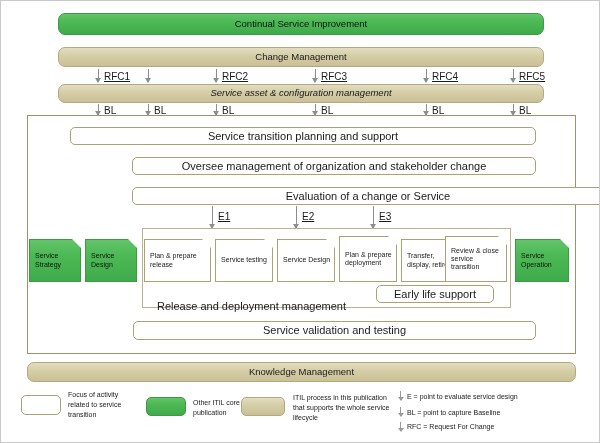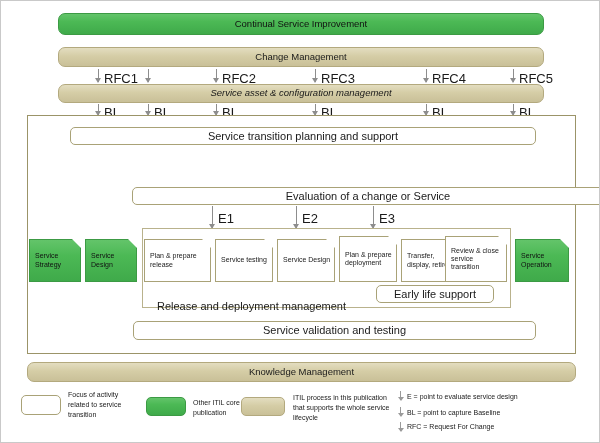--- a/index.html
+++ b/index.html
@@ -39,21 +39,21 @@
   #st-container{position:absolute;box-sizing:border-box;border:1px solid #9b9468;background:#fff;}
 
   
   #rdm-box{position:absolute;box-sizing:border-box;border:1px solid #b9b28c;background:#fff;}
 
   
   .arrow{position:absolute;width:1px;background:#8d8d8d;}
   .arrow::after{content:"";position:absolute;left:-3px;bottom:-1px;width:0;height:0;
       border-left:3.5px solid transparent;border-right:3.5px solid transparent;
       border-top:5px solid #8d8d8d;}
-  .arrow-lbl{position:absolute;font-size:13px;color:#1a1a1a;white-space:nowrap;}
+  .arrow-lbl{position:absolute;font-size:10px;color:#1a1a1a;white-space:nowrap;text-decoration:underline;}
 
   
   .t-lg{font-size:9.5px;}
   .t-md{font-size:11px;}
   .t-xs{font-size:7px;}
 
   .pad-l{padding-left:5px;padding-right:3px;}
 
   
   .legend-sw{position:absolute;box-sizing:border-box;}
@@ -105,20 +105,23 @@
   <div class="arrow-lbl" style="left:431px;top:104px;">BL</div>
   <div class="arrow" style="left:512px;top:103px;height:11px;"></div>
   <div class="arrow-lbl" style="left:518px;top:104px;">BL</div>
 
   <div id="st-container" style="left:26px;top:114px;width:549px;height:239px;"></div>
 
   <div class="bar white rounded t-md" style="left:69px;top:126px;width:466px;height:18px;">
     <span>Service transition planning and support</span>
   </div>
 
+  <div class="bar white rounded t-md" style="left:131px;top:156px;width:404px;height:18px;">
+    <span>Oversee management of organization and stakeholder change</span>
+  </div>
 
   <div class="bar white rounded t-md" style="left:131px;top:186px;width:472px;height:18px;">
     <span>Evaluation of a change or Service</span>
   </div>
 
   <div class="arrow" style="left:211px;top:205px;height:22px;"></div>
   <div class="arrow-lbl" style="left:217px;top:210px;">E1</div>
   <div class="arrow" style="left:295px;top:205px;height:22px;"></div>
   <div class="arrow-lbl" style="left:301px;top:210px;">E2</div>
   <div class="arrow" style="left:372px;top:205px;height:22px;"></div>

